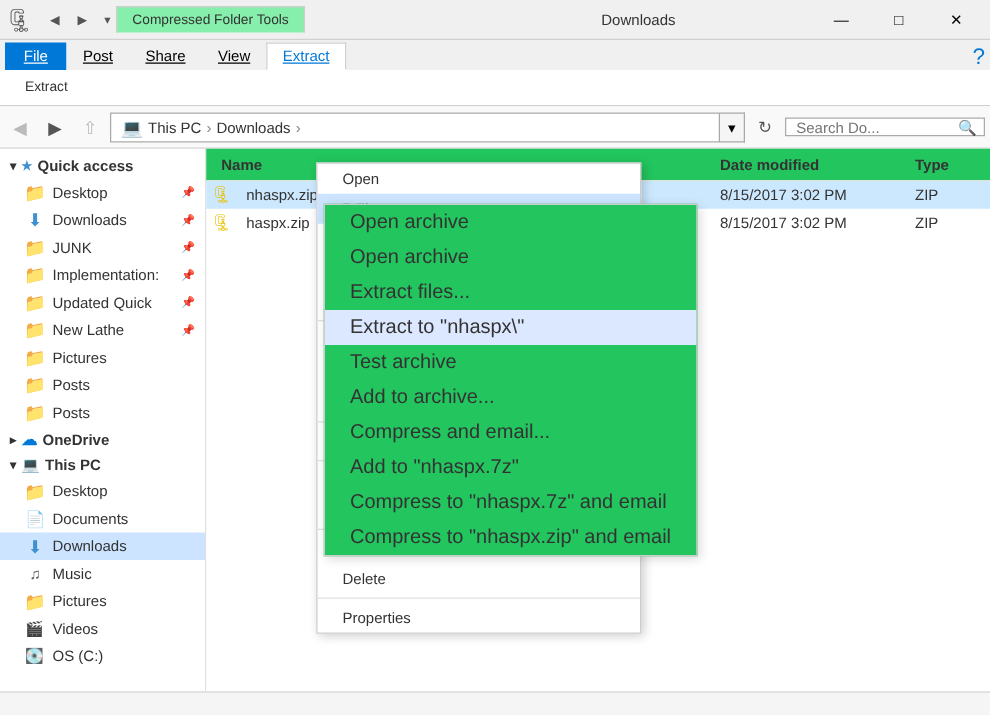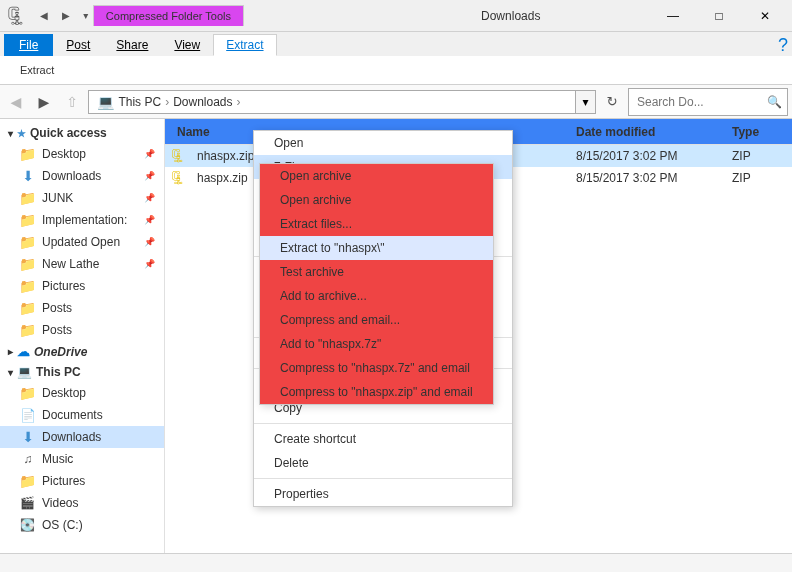--- a/index.html
+++ b/index.html
@@ -7,41 +7,41 @@
 
     
     .title-bar {
       display: flex; align-items: center; background: #f0f0f0; height: 32px; padding: 0 4px;
       border-bottom: 1px solid #d0d0d0;
     }
     .title-bar-icons { display: flex; gap: 4px; align-items: center; }
     .title-bar-title { flex: 1; text-align: center; font-size: 12px; color: #333; }
     .title-bar-btns { display: flex; gap: 0; }
     .title-bar-btn { width: 46px; height: 32px; border: none; background: transparent; cursor: pointer; font-size: 12px; display: flex; align-items: center; justify-content: center; }
-    .compressed-tab { background: #d946ef; padding: 4px 12px; font-size: 11px; color: #333; border: 1px solid #ccc; border-bottom: none; margin-right: 2px; }
+    .compressed-tab { background: #86efac; padding: 4px 12px; font-size: 11px; color: #333; border: 1px solid #ccc; border-bottom: none; margin-right: 2px; }
 
     
     .ribbon { background: #f9f9f9; border-bottom: 1px solid #d0d0d0; }
     .ribbon-tabs { display: flex; align-items: flex-end; height: 24px; padding: 0 4px; background: #f0f0f0; }
     .ribbon-tab { padding: 3px 12px; font-size: 12px; cursor: pointer; border: 1px solid transparent; text-decoration: underline; }
     .ribbon-tab.active { background: #fff; border-color: #d0d0d0; border-bottom-color: #fff; color: #0078d7; }
     .ribbon-tab.file-tab { background: #0078d7; color: white; padding: 3px 14px; }
     .ribbon-content { background: #fff; padding: 4px 8px; height: 28px; display: flex; align-items: center; }
     .ribbon-extract-btn { padding: 2px 12px; font-size: 11px; background: transparent; border: none; cursor: pointer; color: #333; }
 
     
     .address-bar { display: flex; align-items: center; height: 34px; background: #f9f9f9; border-bottom: 1px solid #d0d0d0; padding: 0 4px; gap: 4px; }
     .nav-btn { width: 24px; height: 24px; border: 1px solid transparent; background: transparent; cursor: pointer; display: flex; align-items: center; justify-content: center; font-size: 14px; color: #555; }
     .nav-btn.disabled { color: #bbb; cursor: default; }
     .address-path { flex: 1; height: 24px; border: 1px solid #aaa; padding: 2px 8px; font-size: 12px; display: flex; align-items: center; gap: 4px; background: #fff; }
     .path-sep { color: #888; }
     .path-part { color: #333; }
     .address-dropdown { width: 20px; height: 24px; border: 1px solid #aaa; border-left: none; background: #f5f5f5; cursor: pointer; display: flex; align-items: center; justify-content: center; }
     .refresh-btn { width: 24px; height: 24px; border: 1px solid transparent; background: transparent; cursor: pointer; display: flex; align-items: center; justify-content: center; color: #555; }
-    .search-box { width: 160px; height: 28px; border: 1px solid #aaa; padding: 2px 24px 2px 8px; font-size: 12px; position: relative; }
+    .search-box { width: 160px; height: 15px; border: 1px solid #aaa; padding: 2px 24px 2px 8px; font-size: 12px; position: relative; }
     .search-wrap { position: relative; display: flex; align-items: center; }
     .search-icon-inner { position: absolute; right: 6px; color: #888; font-size: 12px; }
 
     
     .main-layout { display: flex; height: calc(572px - 32px - 52px - 34px - 20px); }
 
     
     .sidebar { width: 165px; background: #fff; border-right: 1px solid #e0e0e0; overflow-y: auto; padding: 4px 0; flex-shrink: 0; }
     .sidebar-section-header { display: flex; align-items: center; padding: 3px 8px; font-size: 12px; font-weight: 600; color: #333; cursor: pointer; }
     .sidebar-section-header .arrow { margin-right: 4px; font-size: 10px; }
@@ -55,21 +55,21 @@
     .onedrive-icon { color: #0078d7; font-size: 13px; }
     .pc-icon { color: #555; font-size: 12px; }
     .music-icon { color: #555; font-size: 12px; }
     .docs-icon { color: #4090d0; font-size: 13px; }
     .video-icon { color: #555; font-size: 12px; }
     .drive-icon { color: #555; font-size: 12px; }
     .star-icon { color: #4090d0; font-size: 10px; }
 
     
     .file-area { flex: 1; background: #fff; display: flex; flex-direction: column; }
-    .file-header { display: flex; align-items: center; height: 26px; background: #3b82f6; border-bottom: 1px solid #e0e0e0; font-size: 12px; font-weight: 600; color: #333; padding: 0 4px; }
+    .file-header { display: flex; align-items: center; height: 26px; background: #22c55e; border-bottom: 1px solid #e0e0e0; font-size: 12px; font-weight: 600; color: #333; padding: 0 4px; }
     .col-name { flex: 1; padding: 0 8px; }
     .col-date { width: 160px; padding: 0 8px; }
     .col-type { width: 60px; padding: 0 4px; }
     .file-row { display: flex; align-items: center; height: 22px; font-size: 12px; color: #333; padding: 0 4px; cursor: pointer; }
     .file-row.selected { background: #cce8ff; }
     .file-icon { width: 16px; height: 16px; margin-right: 4px; font-size: 13px; color: #e8c000; }
 
     
     .status-bar { height: 20px; background: #f5f5f5; border-top: 1px solid #d0d0d0; display: flex; align-items: center; padding: 0 8px; font-size: 11px; color: #555; }
 
@@ -83,23 +83,23 @@
     .cm-item { padding: 5px 20px; cursor: pointer; color: #333; display: flex; align-items: center; gap: 8px; position: relative; }
     .cm-item.cm-highlighted { background: #cce4ff; }
     .cm-item.cm-bold { font-weight: 400; }
     .cm-separator { height: 1px; background: #e0e0e0; margin: 3px 0; }
     .cm-submenu-arrow { margin-left: auto; font-size: 10px; color: #555; }
     .cm-item-icon { width: 16px; height: 16px; display: flex; align-items: center; justify-content: center; flex-shrink: 0; }
 
     
     .submenu1 {
       position: absolute; left: 259px; top: 163px;
-      background: #ef4444; border: 1px solid #ccc;
+      background: #22c55e; border: 1px solid #ccc;
       box-shadow: 2px 2px 8px rgba(0,0,0,0.15); min-width: 230px; z-index: 102;
-      font-size: 12px;
+      font-size: 16px;
     }
     .submenu1 .cm-item.active-sub { background: #dce8ff; }
   </style>
 </head>
 <body>
 
 <div class="title-bar">
   <div class="title-bar-icons">
     <span style="font-size:18px; color:#555; margin-right:4px;">🗜</span>
 
@@ -177,21 +177,21 @@
       <span>JUNK</span>
       <span class="pin-icon">📌</span>
     </div>
     <div class="sidebar-item">
       <span class="item-icon folder-yellow">📁</span>
       <span>Implementation:</span>
       <span class="pin-icon">📌</span>
     </div>
     <div class="sidebar-item">
       <span class="item-icon folder-yellow">📁</span>
-      <span>Updated Open</span>
+      <span>Updated Quick</span>
       <span class="pin-icon">📌</span>
     </div>
     <div class="sidebar-item">
       <span class="item-icon folder-yellow">📁</span>
       <span>New Lathe</span>
       <span class="pin-icon">📌</span>
     </div>
     <div class="sidebar-item">
       <span class="item-icon folder-yellow">📁</span>
       <span>Pictures</span>
@@ -201,21 +201,21 @@
       <span>Posts</span>
     </div>
     <div class="sidebar-item">
       <span class="item-icon folder-yellow">📁</span>
       <span>Posts</span>
     </div>
 
     <div class="sidebar-section-header">
       <span class="arrow">▸</span>
       <span class="onedrive-icon">☁</span>
-      <span style="margin-left:4px;font-style:italic;">OneDrive</span>
+      <span style="margin-left:4px;">OneDrive</span>
     </div>
 
     <div class="sidebar-section-header">
       <span class="arrow">▾</span>
       <span class="pc-icon">💻</span>
       <span style="margin-left:4px;">This PC</span>
     </div>
     <div class="sidebar-item">
       <span class="item-icon folder-yellow">📁</span>
       <span>Desktop</span>

